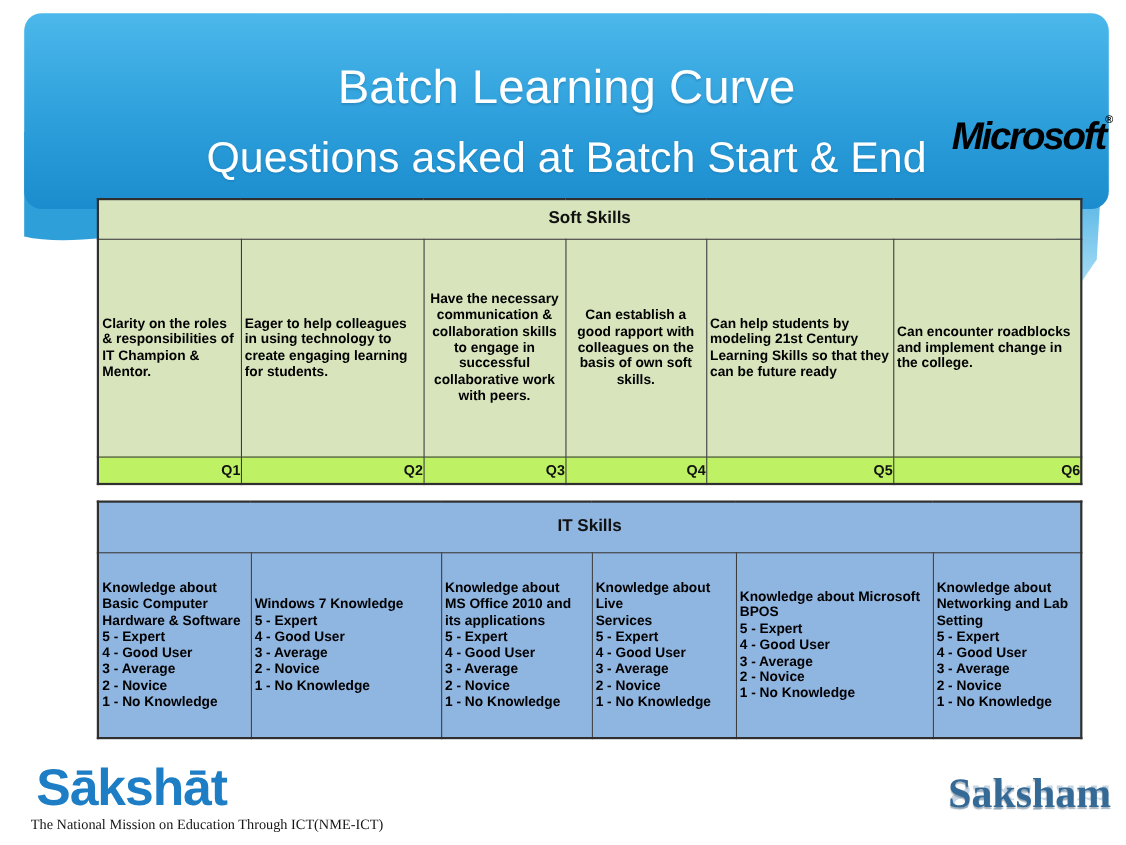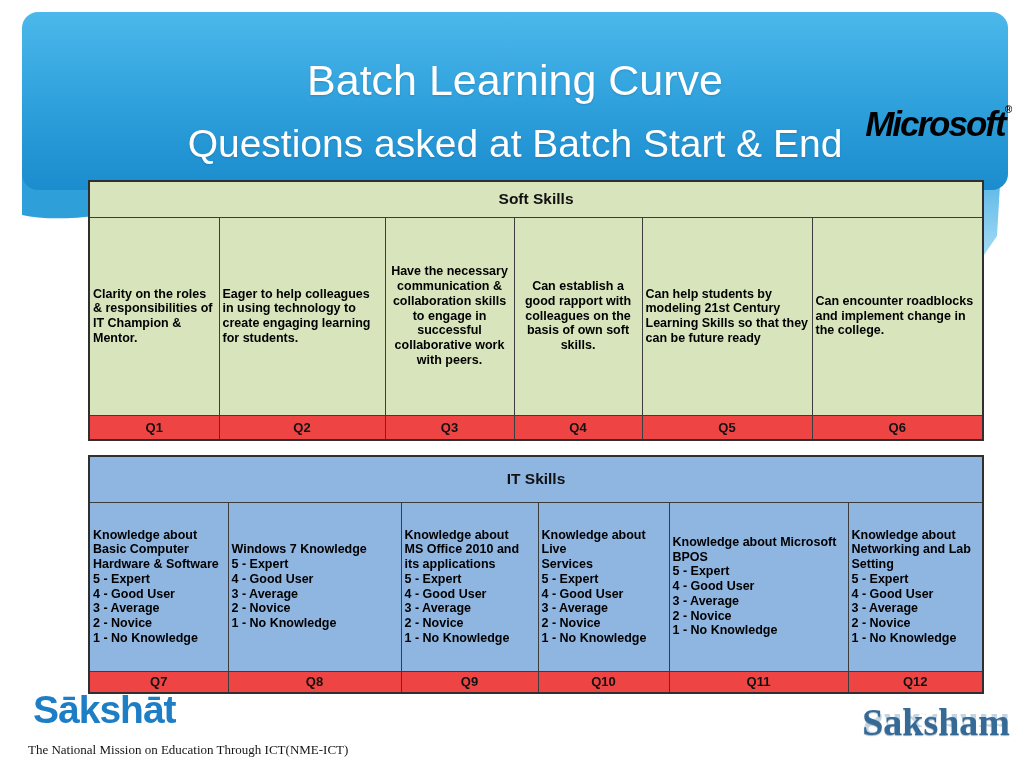--- a/index.html
+++ b/index.html
@@ -36,35 +36,35 @@
     vertical-align:middle;
     margin-left:20px;
   }
   .desc-cell {
     font-size:12.5px; font-weight:bold; color:#000000; line-height:1.18;
     vertical-align:middle; padding:2px 3px; white-space:pre-line;
   }
   .al { text-align:left; }
   .ac { text-align:center; }
   .q-cell {
-    font-size:13px; font-weight:bold; color:#111111; text-align:center;
-    vertical-align:middle; background:#ef4444;
+    font-size:13px; font-weight:bold; color:#111111; text-align:right;
+    vertical-align:middle; background:#bef264;
   }
   table.soft { top:180px; }
   table.soft .tbl-title { background:#d8e4bc; height:36px; }
   table.soft .desc-cell { background:#d8e4bc; height:198px; }
   table.soft .q-cell { height:25px; }
   table.it { top:455px; }
   table.it .tbl-title { background:#8fb5e1; height:46px; }
   table.it .desc-cell { background:#8fb5e1; height:169px; }
   table.it .q-cell { height:22px; }
 
   .sakshat {
     position:absolute; left:33px; top:688px;
-    font-size:39px; font-weight:bold; color:#1d7ec5; letter-spacing:-1px;
+    font-size:47px; font-weight:bold; color:#1d7ec5; letter-spacing:-1px;
   }
   .mission {
     position:absolute; left:28px; top:742px;
     font-size:13px; color:#151515;font-family:Liberation Serif, serif;
   }
   .saksham {
     position:absolute; right:14px; top:700px;
     font-family:"Liberation Serif", serif; font-size:38px; font-weight:bold;
     color:#356a96; text-shadow:0 1px 1px rgba(10,40,70,.35);
   }
@@ -186,28 +186,20 @@
 1 - No Knowledge</td>
       <td class="desc-cell al">Knowledge about
 Networking and Lab
 Setting
 5 - Expert
 4 - Good User
 3 - Average
 2 - Novice
 1 - No Knowledge</td>
     </tr>
-    <tr>
-      <td class="q-cell">Q7</td>
-      <td class="q-cell">Q8</td>
-      <td class="q-cell">Q9</td>
-      <td class="q-cell">Q10</td>
-      <td class="q-cell">Q11</td>
-      <td class="q-cell">Q12</td>
-    </tr>
   </tbody>
     </table>
 
   <div class="sakshat">Sākshāt</div>
   <div class="mission">The National Mission on Education Through ICT(NME-ICT)</div>
   <div class="saksham">Saksham</div>
   <div class="saksham-reflection">Saksham</div>
 
 </div>
 

